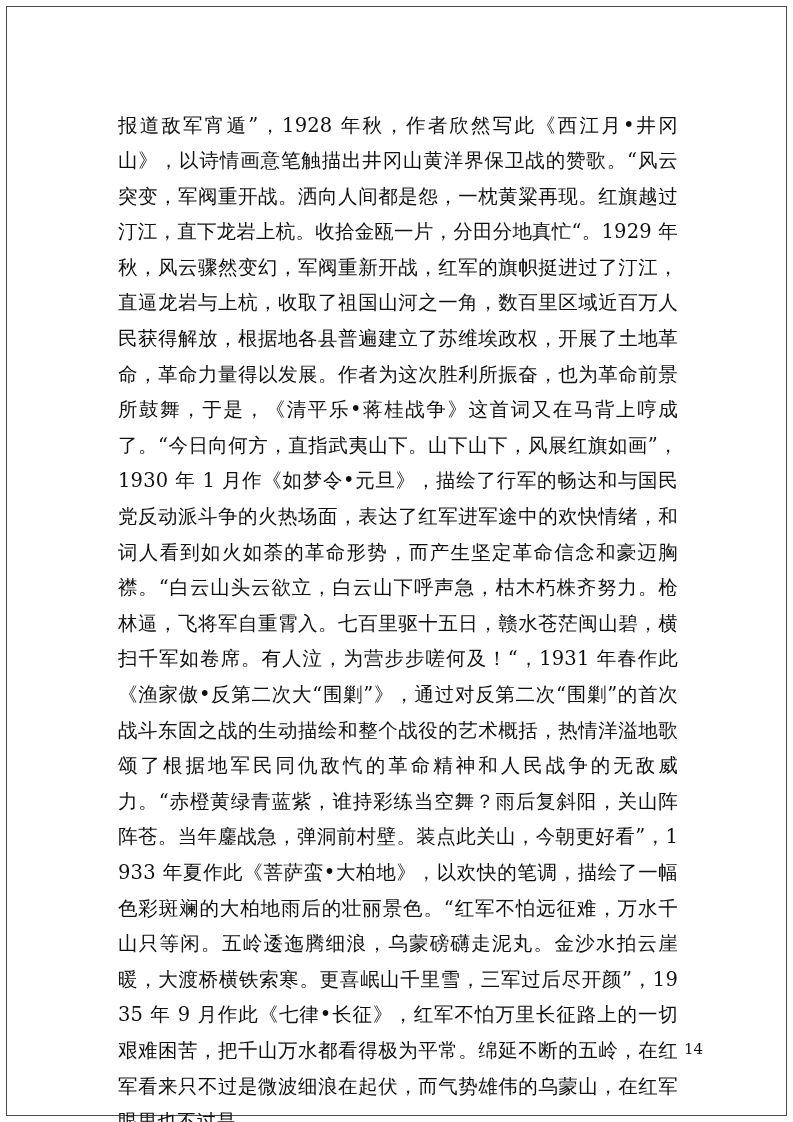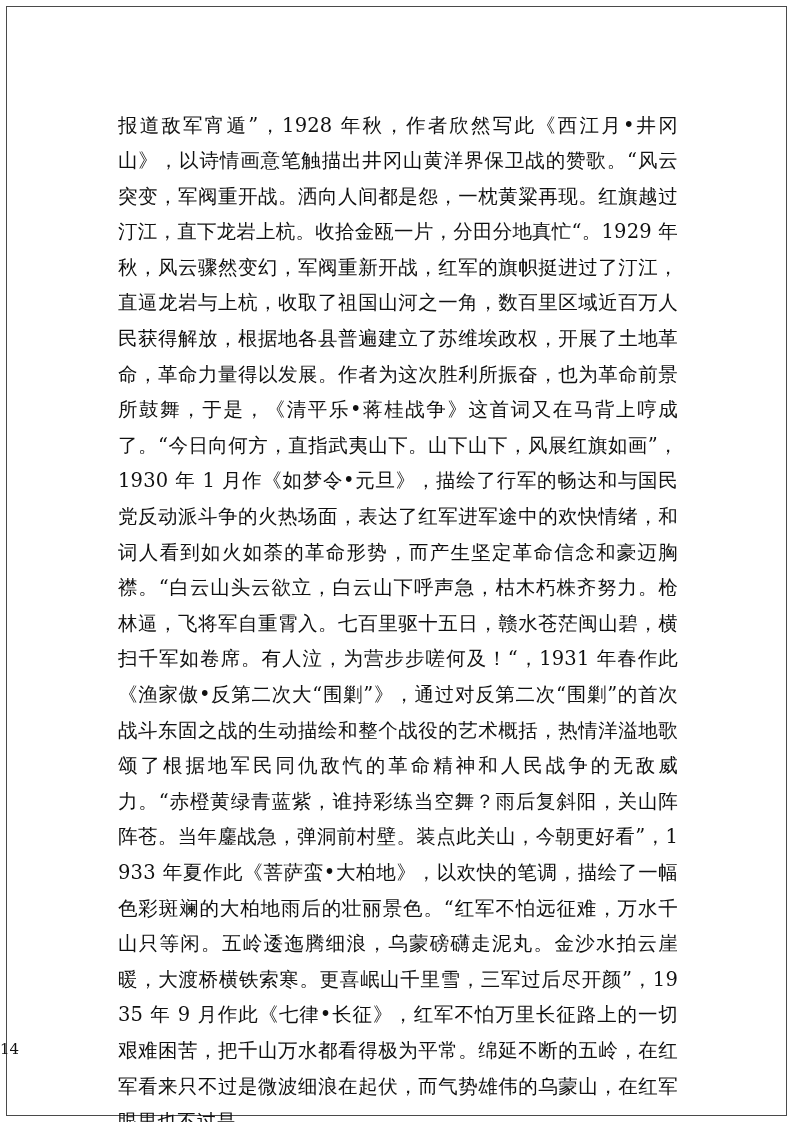--- a/index.html
+++ b/index.html
@@ -43,21 +43,21 @@
     text-justify: inter-ideograph;
     letter-spacing: 0.2px;
     white-space: normal;
     word-break: break-all;
   }
   .page-number {
     position: absolute;
     left: 0;
     top: 1040px;
     width: 703px;
-    text-align: left;
+    text-align: right;
     font-family: "DejaVu Serif", serif;
     font-size: 15px;
     color: #111111;
   }
 </style>
 </head>
 <body>
 
 <div class="page">
   <div class="page-border"></div>

